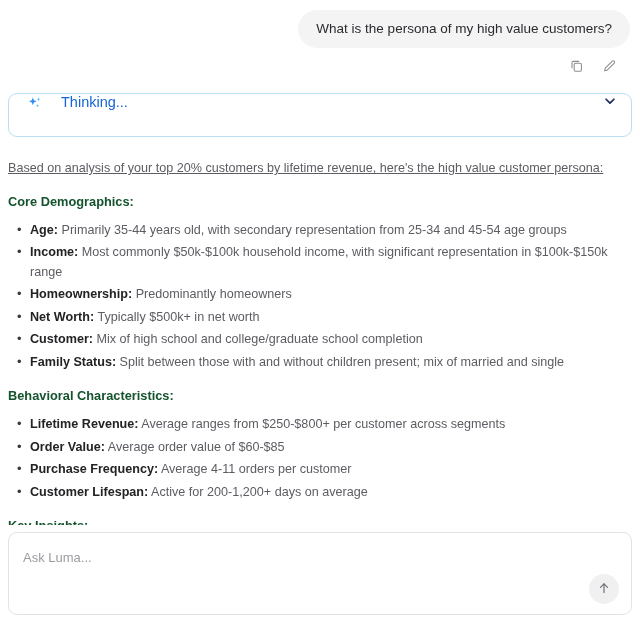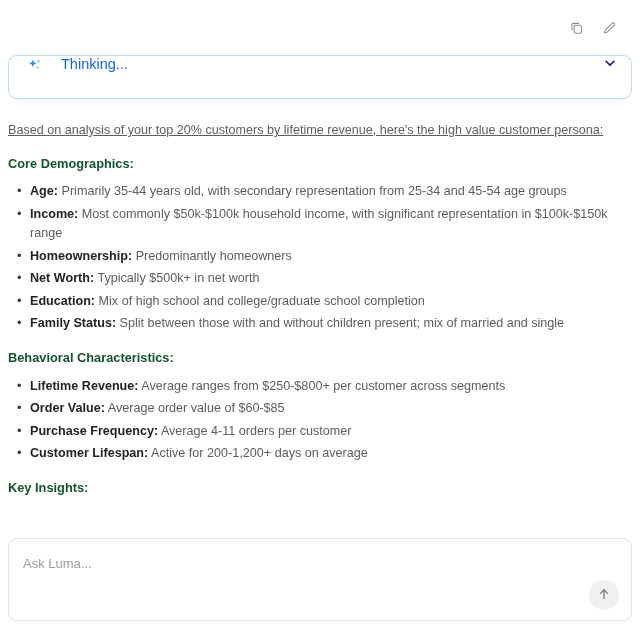--- a/index.html
+++ b/index.html
@@ -110,21 +110,21 @@
     left: 9px;
     top: -1px;
     color: #3a3a3e;
     font-size: 13px;
   }
   ul.bullets b { color: #232326; font-weight: bold; }
 
   
   .composer-area {
     position: absolute;
-    left: 0; right: 0; bottom: 8px;
+    left: 0; right: 0; bottom: 14px;
     height: 80px;
     background: #ffffff;
     padding: 0 8px;
   }
   .composer {
     position: relative;
     height: 83px;
     border: 1px solid #e3e3e6;
     border-radius: 9px;
     background: #ffffff;
@@ -155,20 +155,23 @@
     color: #6e6e75;
   }
 </style>
 </head>
 <body>
 
 <div class="app">
 
   <div class="conversation">
 
+    <div class="user-row">
+      <div class="user-bubble">What is the persona of my high value customers?</div>
+    </div>
 
     <div class="msg-actions">
       <div class="icon-btn">
         <svg viewBox="0 0 20 20" width="16" height="16" fill="none" stroke="currentColor" stroke-width="1.3">
           <rect x="6.5" y="6.5" width="9" height="10" rx="1.6"></rect>
           <path d="M12.6 4.2H5.4a1.6 1.6 0 0 0-1.6 1.6v7.1"></path>
         </svg>
       </div>
       <div class="icon-btn">
         <svg viewBox="0 0 20 20" width="16" height="16" fill="none" stroke="currentColor" stroke-width="1.3" stroke-linecap="round" stroke-linejoin="round">
@@ -196,21 +199,21 @@
     <div class="answer">
       <p class="lead">Based on analysis of your top 20% customers by lifetime revenue, here's the high value customer persona:</p>
 
       <div>
         <div class="sec-head">Core Demographics:</div>
         <ul class="bullets">
           <li><b>Age:</b><span> Primarily 35-44 years old, with secondary representation from 25-34 and 45-54 age groups</span></li>
           <li><b>Income:</b><span> Most commonly $50k-$100k household income, with significant representation in $100k-$150k range</span></li>
           <li><b>Homeownership:</b><span> Predominantly homeowners</span></li>
           <li><b>Net Worth:</b><span> Typically $500k+ in net worth</span></li>
-          <li><b>Education:</b><span> Mix of high school and college/graduate school completion</span></li>
+          <li><b>Customer:</b><span> Mix of high school and college/graduate school completion</span></li>
           <li><b>Family Status:</b><span> Split between those with and without children present; mix of married and single</span></li>
         </ul>
       </div>
 
       <div>
         <div class="sec-head">Behavioral Characteristics:</div>
         <ul class="bullets">
           <li><b>Lifetime Revenue:</b><span> Average ranges from $250-$800+ per customer across segments</span></li>
           <li><b>Order Value:</b><span> Average order value of $60-$85</span></li>
           <li><b>Purchase Frequency:</b><span> Average 4-11 orders per customer</span></li>

